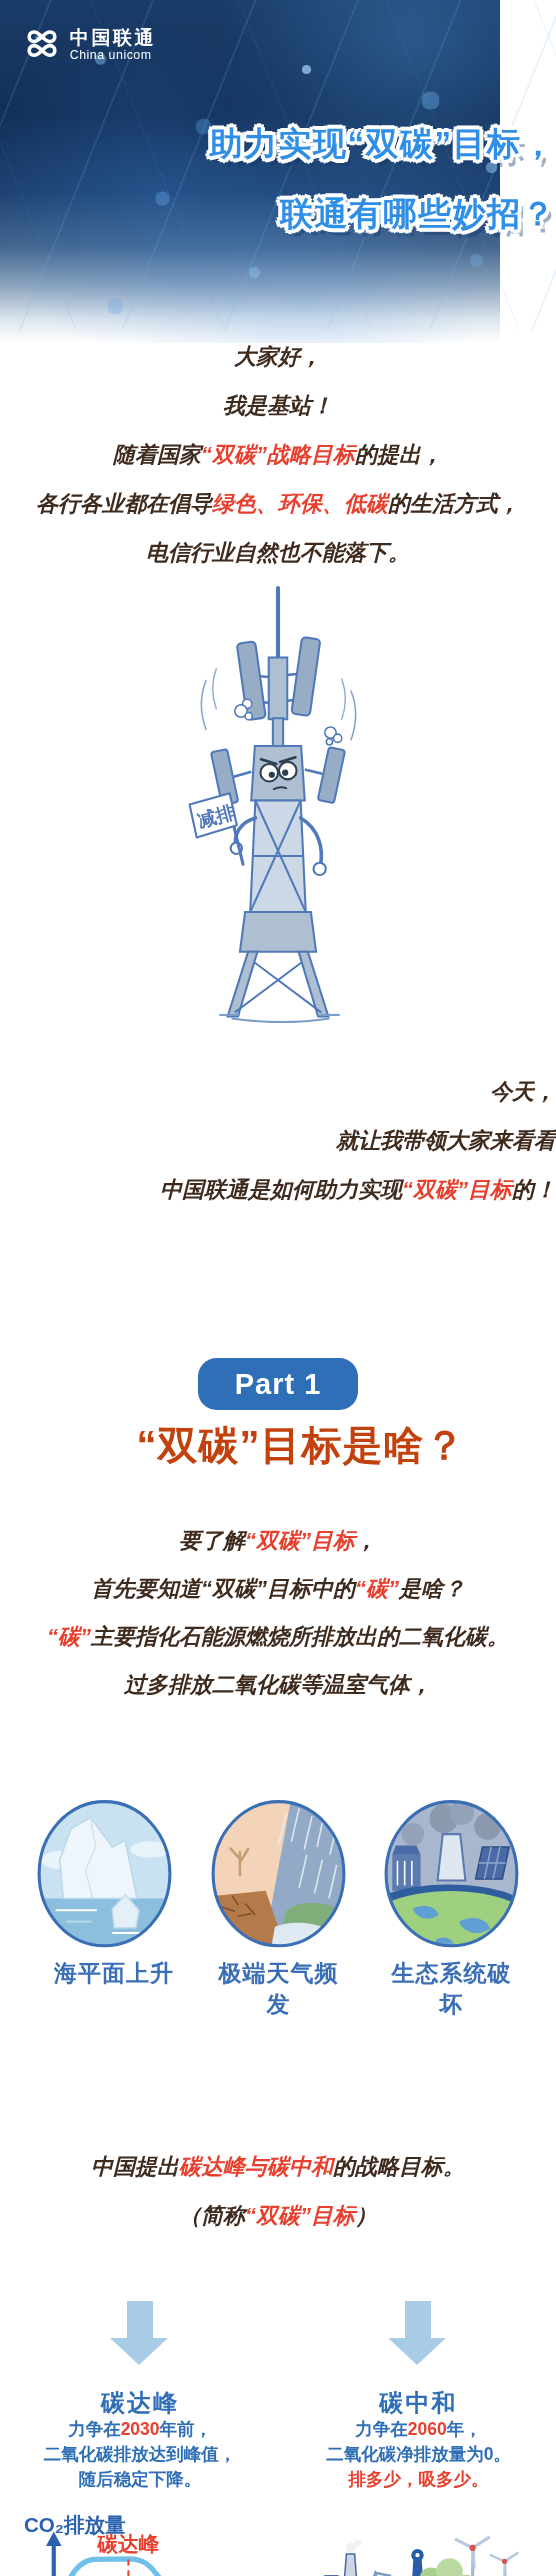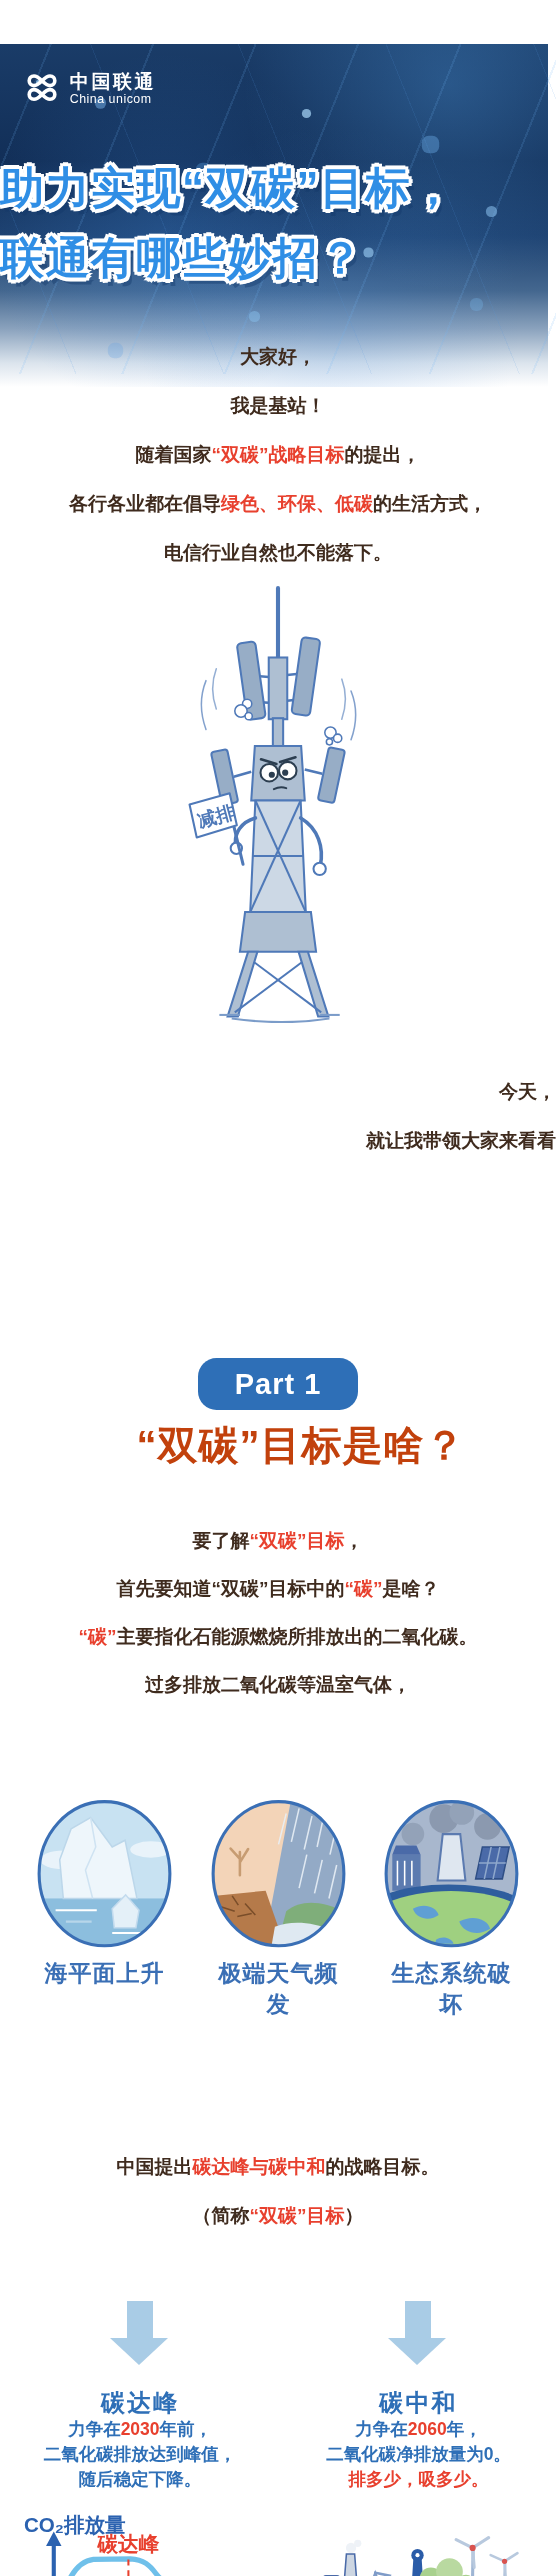--- a/index.html
+++ b/index.html
@@ -2,47 +2,47 @@
 <html style="font-size:8.2px"><head>
 <meta charset="utf-8">
 <style>
   html,body{margin:0;padding:0;background:#fff;}
   .page{position:relative;width:556px;height:3390px;margin:0 auto;background:#fff;overflow:hidden;
         font-family:"Liberation Sans","DejaVu Sans",sans-serif;}
   .abs{position:absolute;}
   .centerband{left:0;width:556px;text-align:center;}
 
   
-  .hero{left:0;top:0;width:548px;height:343px;
+  .hero{left:0;top:0;width:500px;height:343px;
     background:
       radial-gradient(circle at 82% 12%, rgba(90,170,240,.28), transparent 38%),
       radial-gradient(circle at 30% 55%, rgba(60,130,210,.25), transparent 42%),
       radial-gradient(circle at 60% 80%, rgba(70,140,220,.20), transparent 45%),
-      linear-gradient(180deg,#1a3c68 0%,#122f58 34%,#1d4170 56%,#44678f 72%,#8aa2bd 83%,#dbe4ed 93%,#ffffff 100%); margin-top: 44px;}
+      linear-gradient(180deg,#1a3c68 0%,#122f58 34%,#1d4170 56%,#44678f 72%,#8aa2bd 83%,#dbe4ed 93%,#ffffff 100%);}
   .streaks{left:0;top:0;width:556px;height:330px;
     background:
       repeating-linear-gradient(112deg,transparent 0 46px,rgba(110,180,245,.15) 46px 48px,transparent 48px 95px),
       repeating-linear-gradient(68deg,transparent 0 70px,rgba(80,150,225,.12) 70px 71px,transparent 71px 137px);}
   .dots{left:36px;top:36px;width:4.6px;height:4.6px;border-radius:50%;background:rgba(160,210,248,.8);
     box-shadow:62px 20.6px 0 3.1px rgba(120,180,235,.5),165px 88px 0 5.2px rgba(90,160,225,.35),
       268px 31px 0 2.1px rgba(170,215,250,.7),392px 62px 0 6.2px rgba(110,175,235,.4),
       453px 129px 0 3.1px rgba(140,195,240,.55),124px 160px 0 4.6px rgba(100,165,230,.4),
       330px 170px 0 2.6px rgba(160,210,248,.6),438px 222px 0 4.1px rgba(120,185,240,.3),
       216px 234px 0 3.1px rgba(140,200,245,.42),77px 268px 0 5.2px rgba(100,160,225,.28);}
   .logo{left:21.6px;top:24px;display:flex;align-items:center;gap:8.2px;}
   .logo-txt .cn{color:#fff;font-size:19px;font-weight:700;letter-spacing:2.6px;line-height:20.6px;}
   .logo-txt .en{color:#fff;font-size:12.4px;letter-spacing:0.5px;line-height:14.4px;}
-  .hero-title{left:0;width:556px;text-align:left;font-weight:900;font-size:44px;letter-spacing:1.5px;
+  .hero-title{left:0;width:556px;text-align:right;font-weight:900;font-size:33px;letter-spacing:1.5px;
     color:#2f8ee5;line-height:47px;
     text-shadow:-3.1px -3.1px 0 #fff,3.1px -3.1px 0 #fff,-3.1px 3.1px 0 #fff,3.1px 3.1px 0 #fff,
       -4.1px 0 0 #fff,4.1px 0 0 #fff,0 -4.1px 0 #fff,0 4.1px 0 #fff,5.2px 6.7px 0 rgba(18,56,104,.40);}
 
   
   .para{font-weight:700;color:#3f2b1e;}
-  .para .line{font-size:19px;}
+  .para .line{font-size:22px;font-style:italic;}
   .lh95 .line{height:49px;line-height:49px;}
   .lh93 .line{height:48px;line-height:48px;}
   .red{color:#e8402e;}
 
   
   .part-badge{left:198px;top:1358px;width:160px;height:52px;border-radius:18.5px;background:#2e6fb7;
     color:#fff;font-size:29px;font-weight:800;text-align:center;line-height:52px;letter-spacing:1px;}
   .sec-title{top:1418px;font-size:40px;font-weight:900;color:#c2410c;letter-spacing:1px;margin-left:23px;}
 
   
@@ -154,20 +154,21 @@
       </g>
       <path d="M120,852 q100,14 190,0" stroke="#7b9cc9" stroke-width="4" fill="none"></path>
       <line x1="96" y1="845" x2="136" y2="845" stroke="#7b9cc9" stroke-width="4"></line>
       <line x1="292" y1="845" x2="330" y2="845" stroke="#7b9cc9" stroke-width="4"></line>
     </svg>
   </div>
 
   <div class="abs centerband para lh95" style="top:1067px;text-align:right;">
     <div class="line"><span>今天，</span></div>
     <div class="line"><span>就让我带领大家来看看</span></div>
+    <div class="line"><span>中国联通是如何助力实现</span><span class="red">“双碳”目标</span><span>的！</span></div>
   </div>
 
   <div class="abs part-badge">Part 1</div>
   <div class="abs centerband sec-title">“双碳”目标是啥？</div>
 
   <div class="abs centerband para lh93" style="top:1517px;">
     <div class="line"><span>要了解</span><span class="red">“双碳”目标</span><span>，</span></div>
     <div class="line"><span>首先要知道“双碳”目标中的</span><span class="red">“碳”</span><span>是啥？</span></div>
     <div class="line"><span class="red">“碳”</span><span>主要指化石能源燃烧所排放出的二氧化碳。</span></div>
     <div class="line"><span>过多排放二氧化碳等温室气体，</span></div>
@@ -253,21 +254,21 @@
         </g>
         <path d="M0,190 C70,160 200,160 270,195 L270,295 L0,295 Z" fill="#2f5e9e"></path>
         <path d="M5,205 C80,172 195,172 265,208 L270,295 L0,295 Z" fill="#9fd080"></path>
         <path d="M60,215 c20,-12 45,-5 50,12 c-15,12 -42,10 -50,-12 Z" fill="#5f9fd4"></path>
         <path d="M150,240 c25,-14 55,-6 60,14 c-20,14 -52,10 -60,-14 Z" fill="#5f9fd4"></path>
         <path d="M105,275 c12,-8 30,-4 34,8 l-36,0 Z" fill="#5f9fd4"></path>
       </g>
       <ellipse cx="135" cy="147" rx="127" ry="140" fill="none" stroke="#3a6fb5" stroke-width="6"></ellipse>
     </svg>
   </div>
-  <div class="abs hazard-label" style="left:35px;top:1958px;width:139px;text-align:center;">海平面上升</div>
+  <div class="abs hazard-label" style="left:35px;top:1958px;width:139px;text-align:right;">海平面上升</div>
   <div class="abs hazard-label" style="left:209px;top:1958px;width:139px;text-align:center;">极端天气频发</div>
   <div class="abs hazard-label" style="left:382px;top:1958px;width:139px;text-align:center;">生态系统破坏</div>
 
   <div class="abs centerband para lh95" style="top:2142px;">
     <div class="line"><span>中国提出</span><span class="red">碳达峰与碳中和</span><span>的战略目标。</span></div>
     <div class="line"><span>（简称</span><span class="red">“双碳”目标</span><span>）</span></div>
   </div>
 
   <div class="abs down-arrow" style="left:110px;top:2301px;width:59px;height:64px;">
     <div class="shaft"></div>

